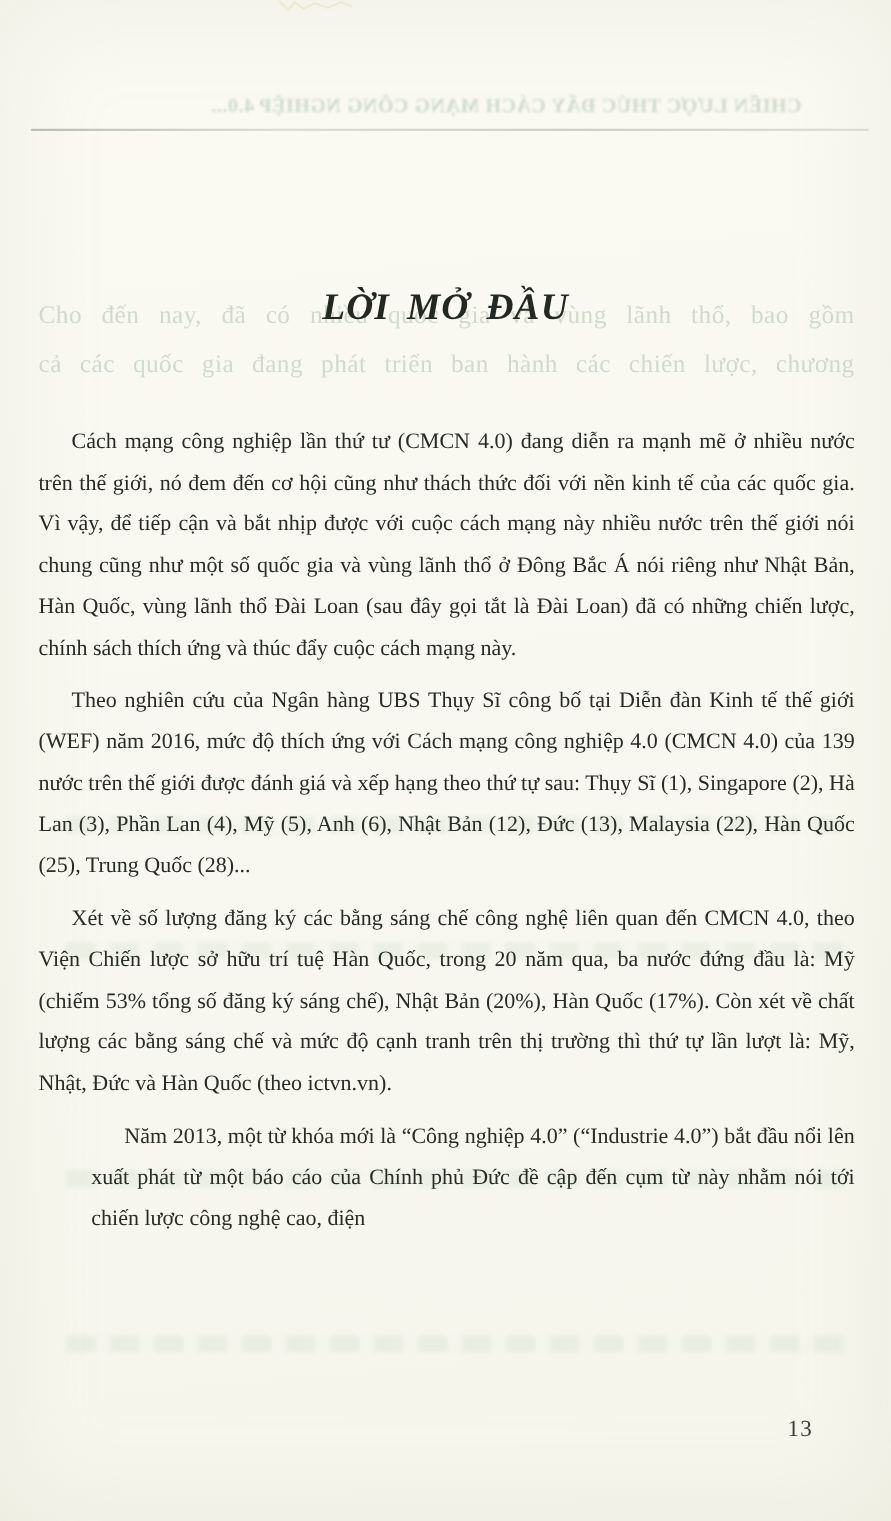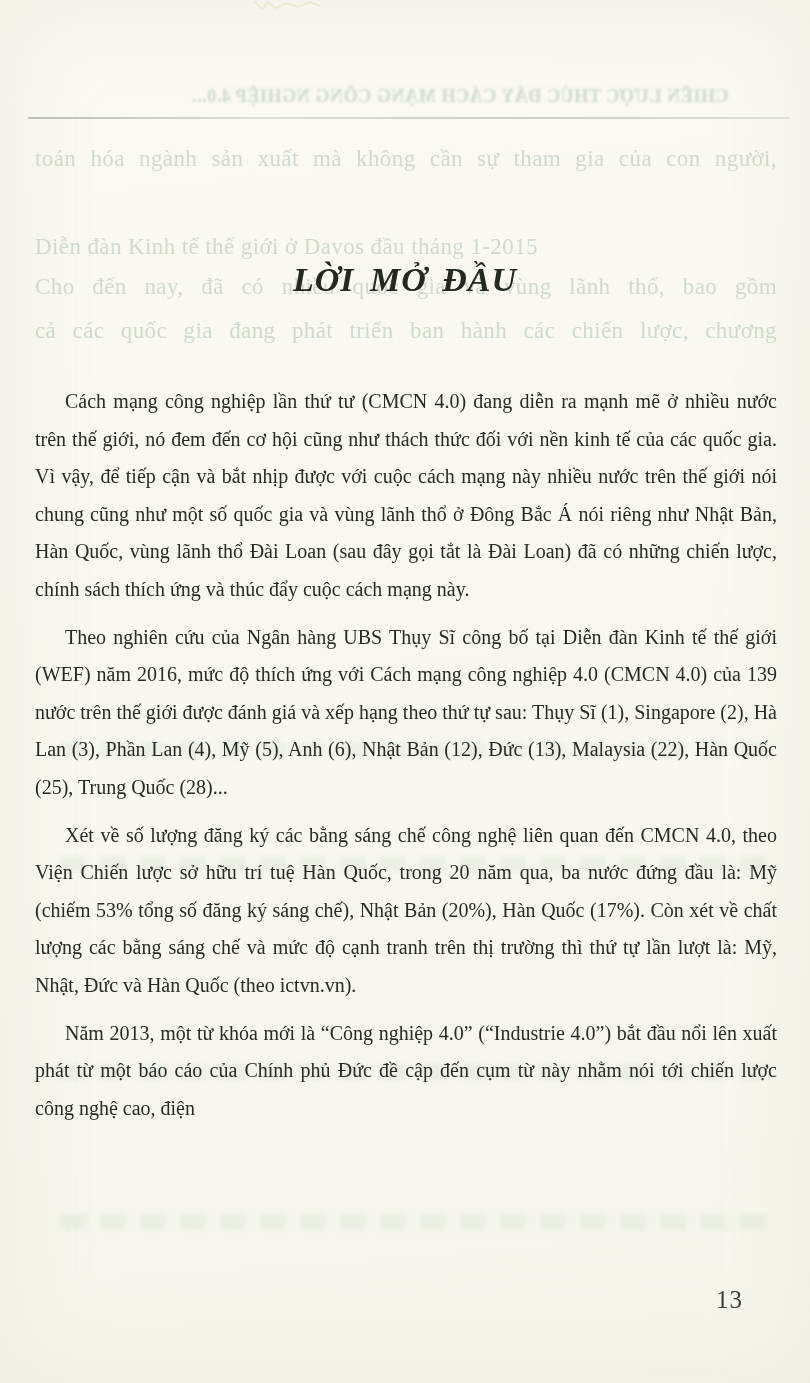--- a/index.html
+++ b/index.html
@@ -68,56 +68,54 @@
     position:absolute;top:383px;left:35px;width:742px;
   }
   .body-text p{
     margin:0 0 10px 0;
     font-size:20px;
     line-height:37.6px;
     text-align:justify;
     text-indent:30px;
     color:#272c25;
   }
-  .body-text p:last-child{margin-bottom:0;}
+  .body-text p:last-child{margin-bottom:0;margin-left:48px;}
   
   .ghost-strip{
     position:absolute;left:60px;width:710px;height:16px;
     background:repeating-linear-gradient(90deg,
       rgba(185,205,180,0.18) 0 26px, rgba(185,205,180,0.02) 26px 40px);
     filter:blur(2px);
     pointer-events:none;
   }
   .g0{top:742px}.g1{top:856px}.g2{top:1064px}.g3{top:1214px}
   
   .page-number{
     position:absolute;top:1286px;left:716px;
-    font-size:25px;letter-spacing:1px;color:#3a4138;
+    font-size:21px;letter-spacing:1px;color:#3a4138;
   }
   
   .scan-mark{
     position:absolute;top:0;left:252px;width:70px;height:14px;
     opacity:.5;pointer-events:none;
   }
 </style>
 </head>
 <body>
 
 <div class="page">
 
   <svg class="scan-mark" viewBox="0 0 70 14">
     <path d="M2 1 L10 9 L16 2 L24 8 L34 3 L46 7 L58 2 L68 6" fill="none" stroke="#e7e0b8" stroke-width="2"></path>
   </svg>
 
   <div class="bleed-header">CHIẾN LƯỢC THÚC ĐẨY CÁCH MẠNG CÔNG NGHIỆP 4.0...</div>
 
   <div class="header-rule"></div>
 
-  <div class="bleed b0">toán hóa ngành sản xuất mà không cần sự tham gia của con người,</div>
-  <div class="bleed b2">Diễn đàn Kinh tế thế giới ở Davos đầu tháng 1-2015</div>
   <div class="bleed b3">Cho đến nay, đã có nhiều quốc gia và vùng lãnh thổ, bao gồm</div>
   <div class="bleed b4">cả các quốc gia đang phát triển ban hành các chiến lược, chương</div>
 
   <h1 class="title">LỜI MỞ ĐẦU</h1>
 
   <div class="ghost-strip g0"></div>
   <div class="ghost-strip g1"></div>
   <div class="ghost-strip g2"></div>
   <div class="ghost-strip g3"></div>
 

